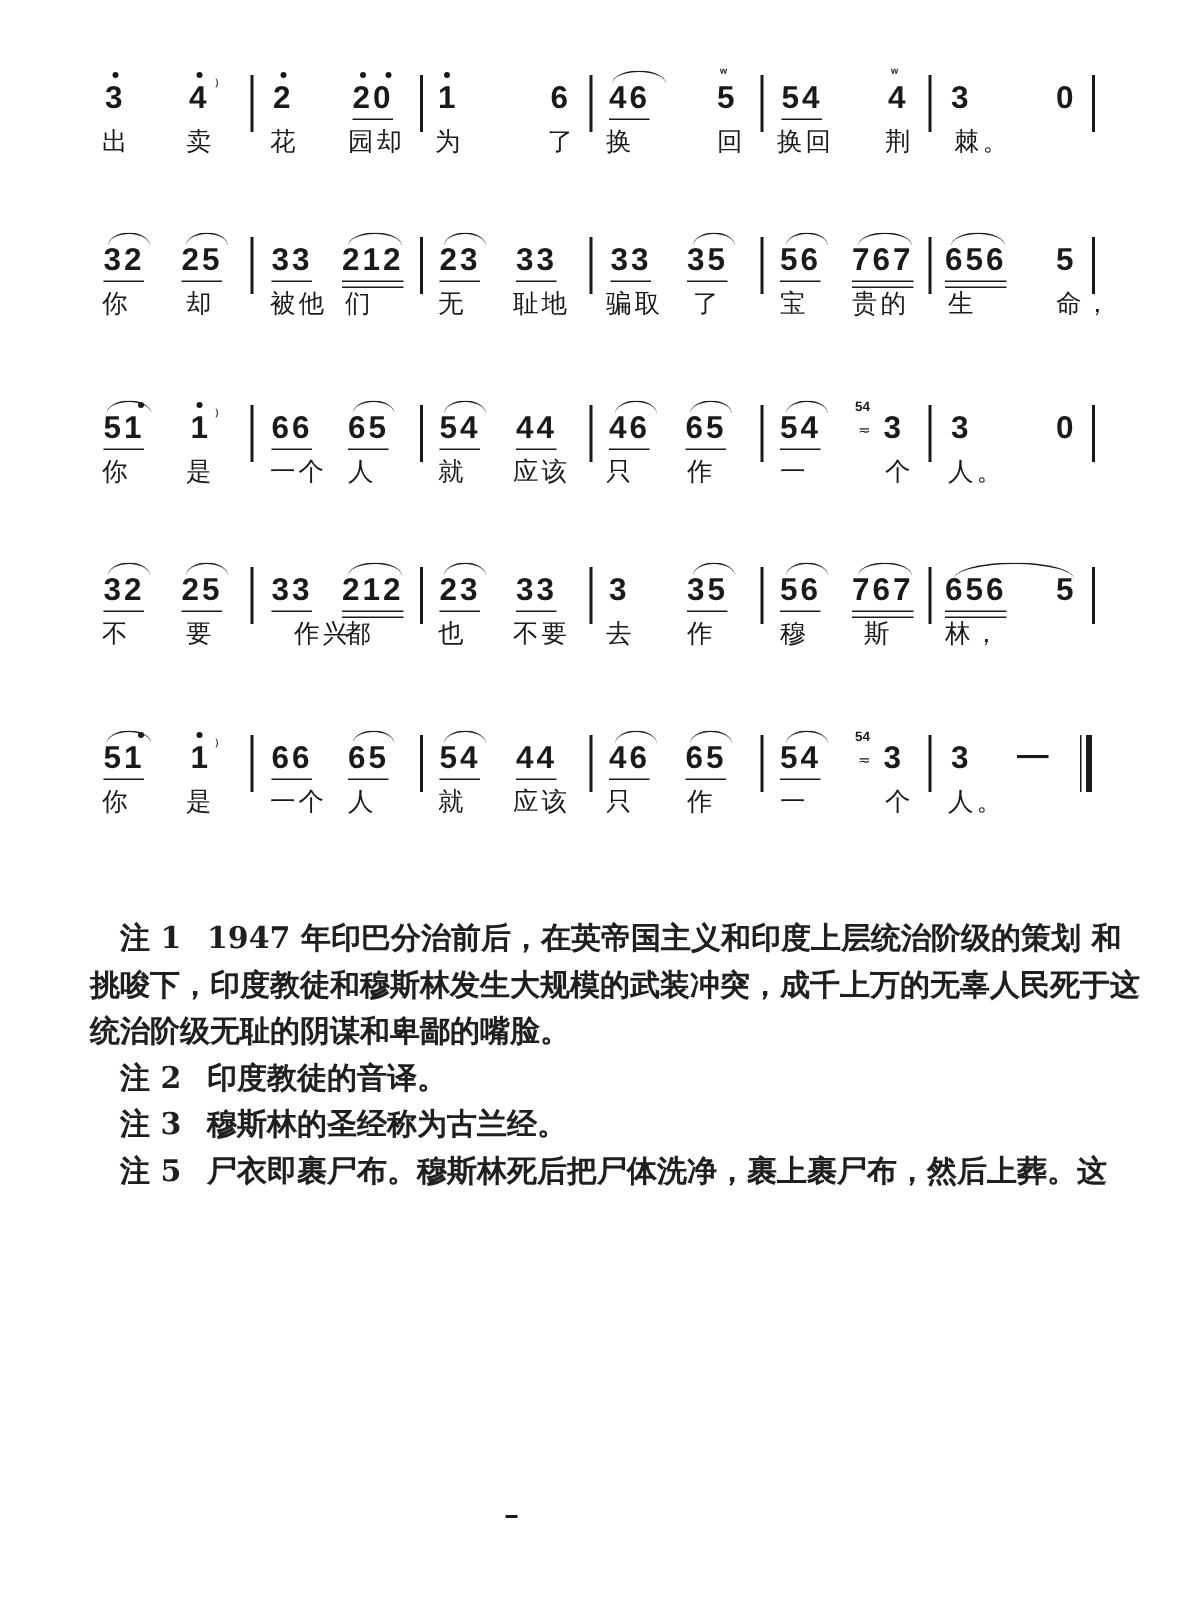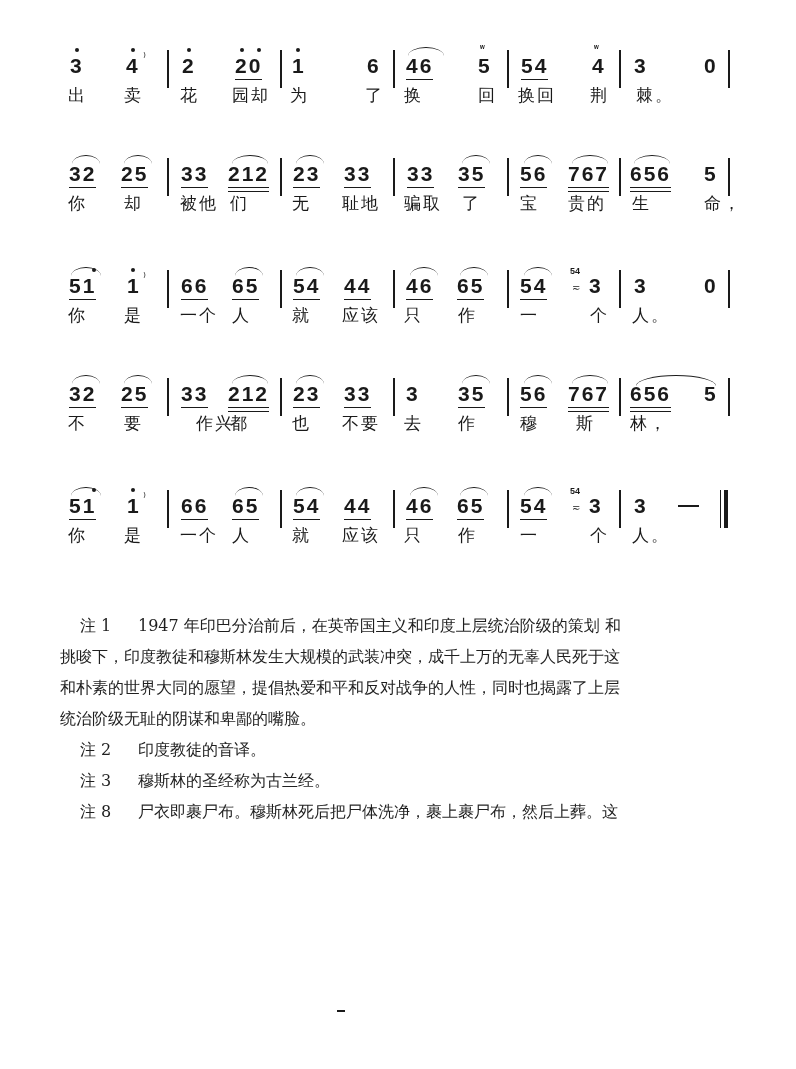--- a/index.html
+++ b/index.html
@@ -55,22 +55,22 @@
     width: 1.4px;
   }
   .lyric {
     position: absolute; top: 0;
     font-family: "DejaVu Serif", serif; font-size: 17px; line-height: 22px;
     white-space: nowrap; letter-spacing: 2px;
   }
 
   .notes-section {
     position: absolute; left: 80px; top: 610px; width: 690px;
-    font-family: "DejaVu Serif", serif; font-size: 16px; line-height: 31px;
-    font-weight: normal; color: #1f1f1f;
+    font-family: "DejaVu Serif", serif; font-size: 20px; line-height: 31px;
+    font-weight: bold; color: #1f1f1f;
   }
   .fn { margin: 0; padding: 0; }
   .fn .label { display: inline-block; width: 58px; }
   .cont { margin-left: -20px; }
   .page-mark {
     position: absolute; left: 337px; top: 1010px; width: 8px; height: 2px; background: #1a1a1a;
   }
 </style>
 </head>
 <body>
@@ -306,27 +306,26 @@
       <span class="lyric" style="left:632px">人。</span>
     </div>
   </div>
 </div>
 
 <div class="notes-section">
   <div class="fn">
     <span class="label">注 1</span><span>1947 年印巴分治前后，在英帝国主义和印度上层统治阶级的策划 和</span>
   </div>
   <div class="fn cont">挑唆下，印度教徒和穆斯林发生大规模的武装冲突，成千上万的无辜人民死于这</div>
-  <div class="fn cont">和朴素的世界大同的愿望，提倡热爱和平和反对战争的人性，同时也揭露了上层</div>
   <div class="fn cont">统治阶级无耻的阴谋和卑鄙的嘴脸。</div>
 
   <div class="fn">
     <span class="label">注 2</span><span>印度教徒的音译。</span>
   </div>
   <div class="fn">
     <span class="label">注 3</span><span>穆斯林的圣经称为古兰经。</span>
   </div>
   <div class="fn">
-    <span class="label">注 8</span><span>尸衣即裹尸布。穆斯林死后把尸体洗净，裹上裹尸布，然后上葬。这</span>
+    <span class="label">注 5</span><span>尸衣即裹尸布。穆斯林死后把尸体洗净，裹上裹尸布，然后上葬。这</span>
   </div>
 </div>
 
 <div class="page-mark"></div>
 
 </body></html>

